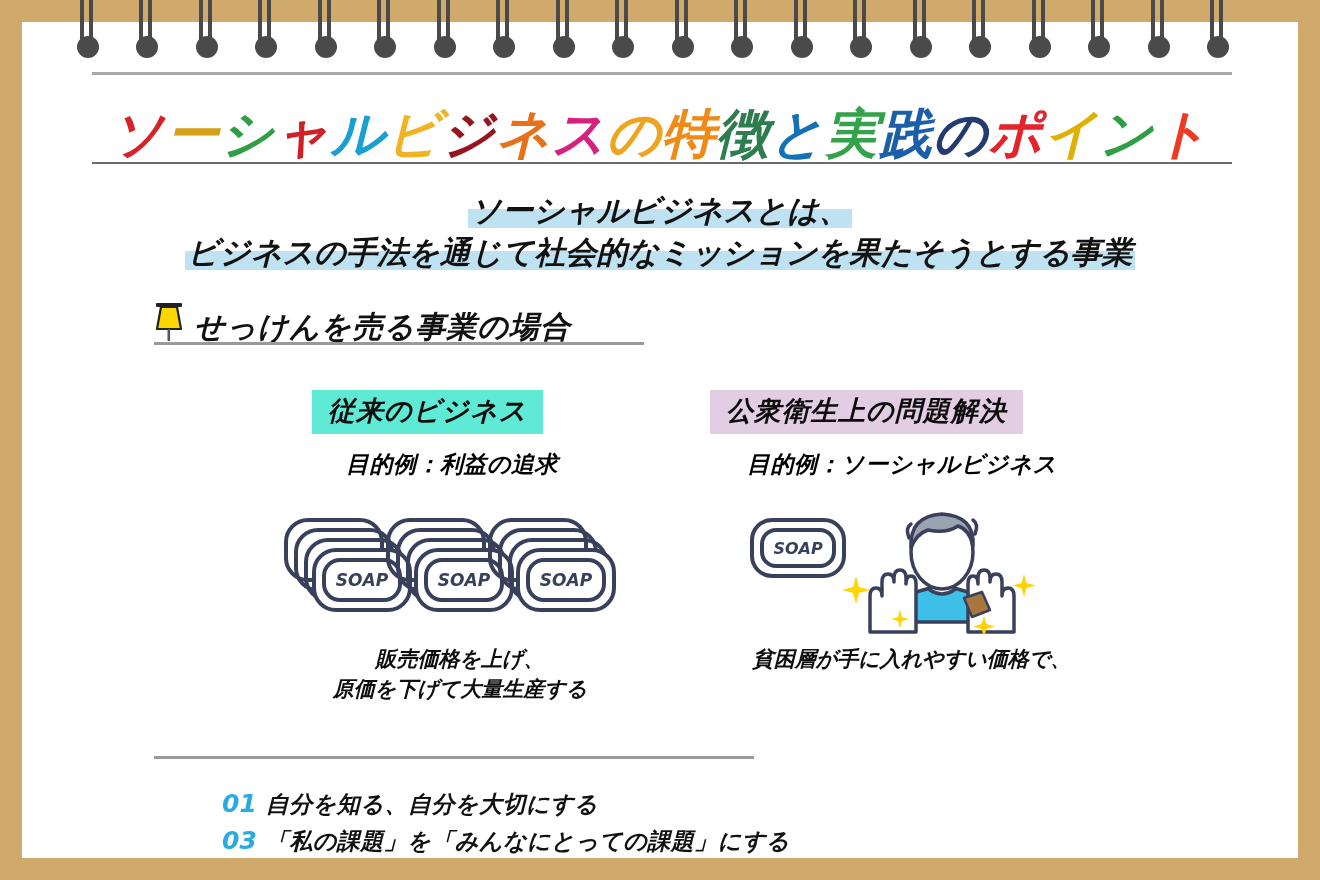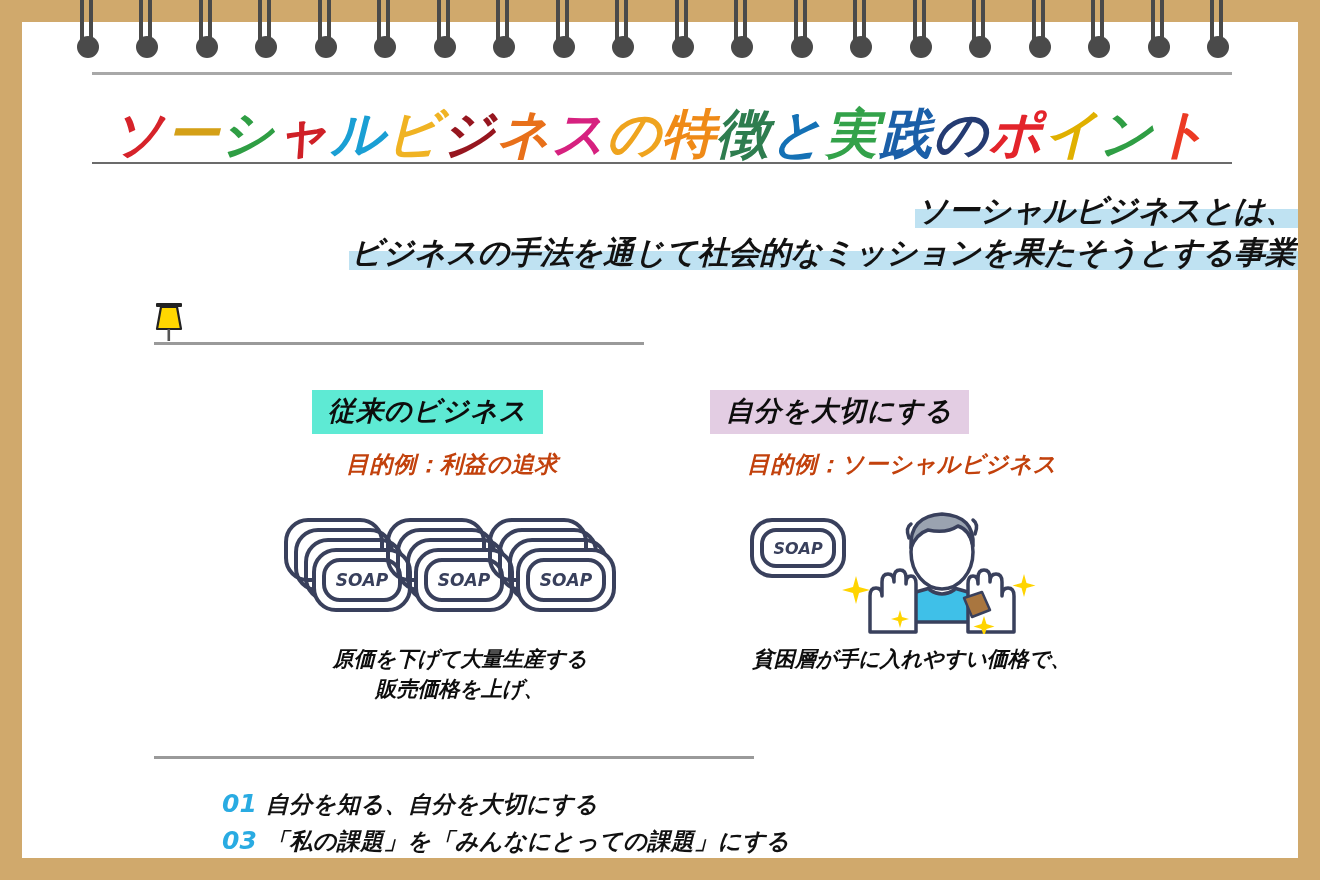--- a/index.html
+++ b/index.html
@@ -105,21 +105,20 @@
     text-align: center;
   }
   .sub-line {
     font-size: 31px;
     font-weight: bold;
     color: #121212;
     line-height: 1.35;
     white-space: nowrap;
     position: relative;
     display: block;
-    text-align: right;
   }
   .sub-line .hl {
     display: inline;
     background: linear-gradient(to top, #bfe2f2 0, #bfe2f2 52%, rgba(191,226,242,0) 52%);
     padding: 0 2px;
   }
 
   
   .section-head {
     position: absolute;
@@ -149,21 +148,21 @@
     color: #0d0d0d;
     white-space: nowrap;
     padding: 7px 16px 9px 16px;
     letter-spacing: 1px;
     line-height: 1.05;
   }
   .col-purpose {
     position: absolute;
     font-size: 23px;
     font-weight: bold;
-    color: #c2410c;
+    color: #000000;
     white-space: nowrap;
     text-align: center;
     letter-spacing: 0.5px;
   }
   .col-caption {
     position: absolute;
     font-size: 21px;
     font-weight: bold;
     color: #0d0d0d;
     text-align: center;
@@ -215,20 +214,21 @@
     </div>
 
     <div class="section-head" style="left:130px; top:278px;">
       <span class="illus" style="position:relative; width:34px; height:42px; display:inline-block;">
         <svg width="34" height="42" viewBox="0 0 34 42">
           <rect x="4" y="3" width="26" height="4" fill="#222" rx="1"></rect>
           <polygon points="9,7 25,7 29,29 5,29" fill="#ffd700" stroke="#222" stroke-width="2.2" stroke-linejoin="round"></polygon>
           <rect x="15.5" y="29" width="2.6" height="12" fill="#555"></rect>
         </svg>
       </span>
+      <span class="sh-text">せっけんを売る事業の場合</span>
     </div>
     <div class="section-underline" style="left:132px; top:320px; width:490px;"></div>
 
     <div class="col-label" style="left:290px; top:368px; background:#5eead4;">従来のビジネス</div>
 
     <div class="col-purpose" style="left:230px; top:427px; width:400px;">目的例：利益の追求</div>
 
     <div class="illus" style="left:258px; top:490px; width:340px; height:110px;">
       <svg width="340" height="110" viewBox="0 0 340 110">
         <g fill="none" stroke="#39405c" stroke-width="4">
@@ -253,25 +253,25 @@
         </g>
         <g fill="#39405c" font-family="DejaVu Sans, Liberation Sans, sans-serif" font-size="17" font-weight="bold" text-anchor="middle">
           <text x="82" y="74">SOAP</text>
           <text x="184" y="74">SOAP</text>
           <text x="286" y="74">SOAP</text>
         </g>
       </svg>
     </div>
 
     <div class="col-caption" style="left:208px; top:622px; width:460px;">
+      <div>販売価格を上げ、</div>
       <div>原価を下げて大量生産する</div>
-      <div>販売価格を上げ、</div>
-    </div>
-
-    <div class="col-label" style="left:688px; top:368px; background:#e3cde3;">自分を大切にする</div>
+    </div>
+
+    <div class="col-label" style="left:688px; top:368px; background:#e3cde3;">公衆衛生上の問題解決</div>
 
     <div class="col-purpose" style="left:630px; top:427px; width:500px;">目的例：ソーシャルビジネス</div>
 
     <div class="illus" style="left:718px; top:482px; width:320px; height:130px;">
       <svg width="320" height="130" viewBox="0 0 320 130">
 
         <g fill="none" stroke="#39405c" stroke-width="4">
           <rect x="12" y="16" width="92" height="56" rx="20" fill="#ffffff"></rect>
           <rect x="22" y="26" width="72" height="36" rx="14" fill="#ffffff"></rect>
         </g>

